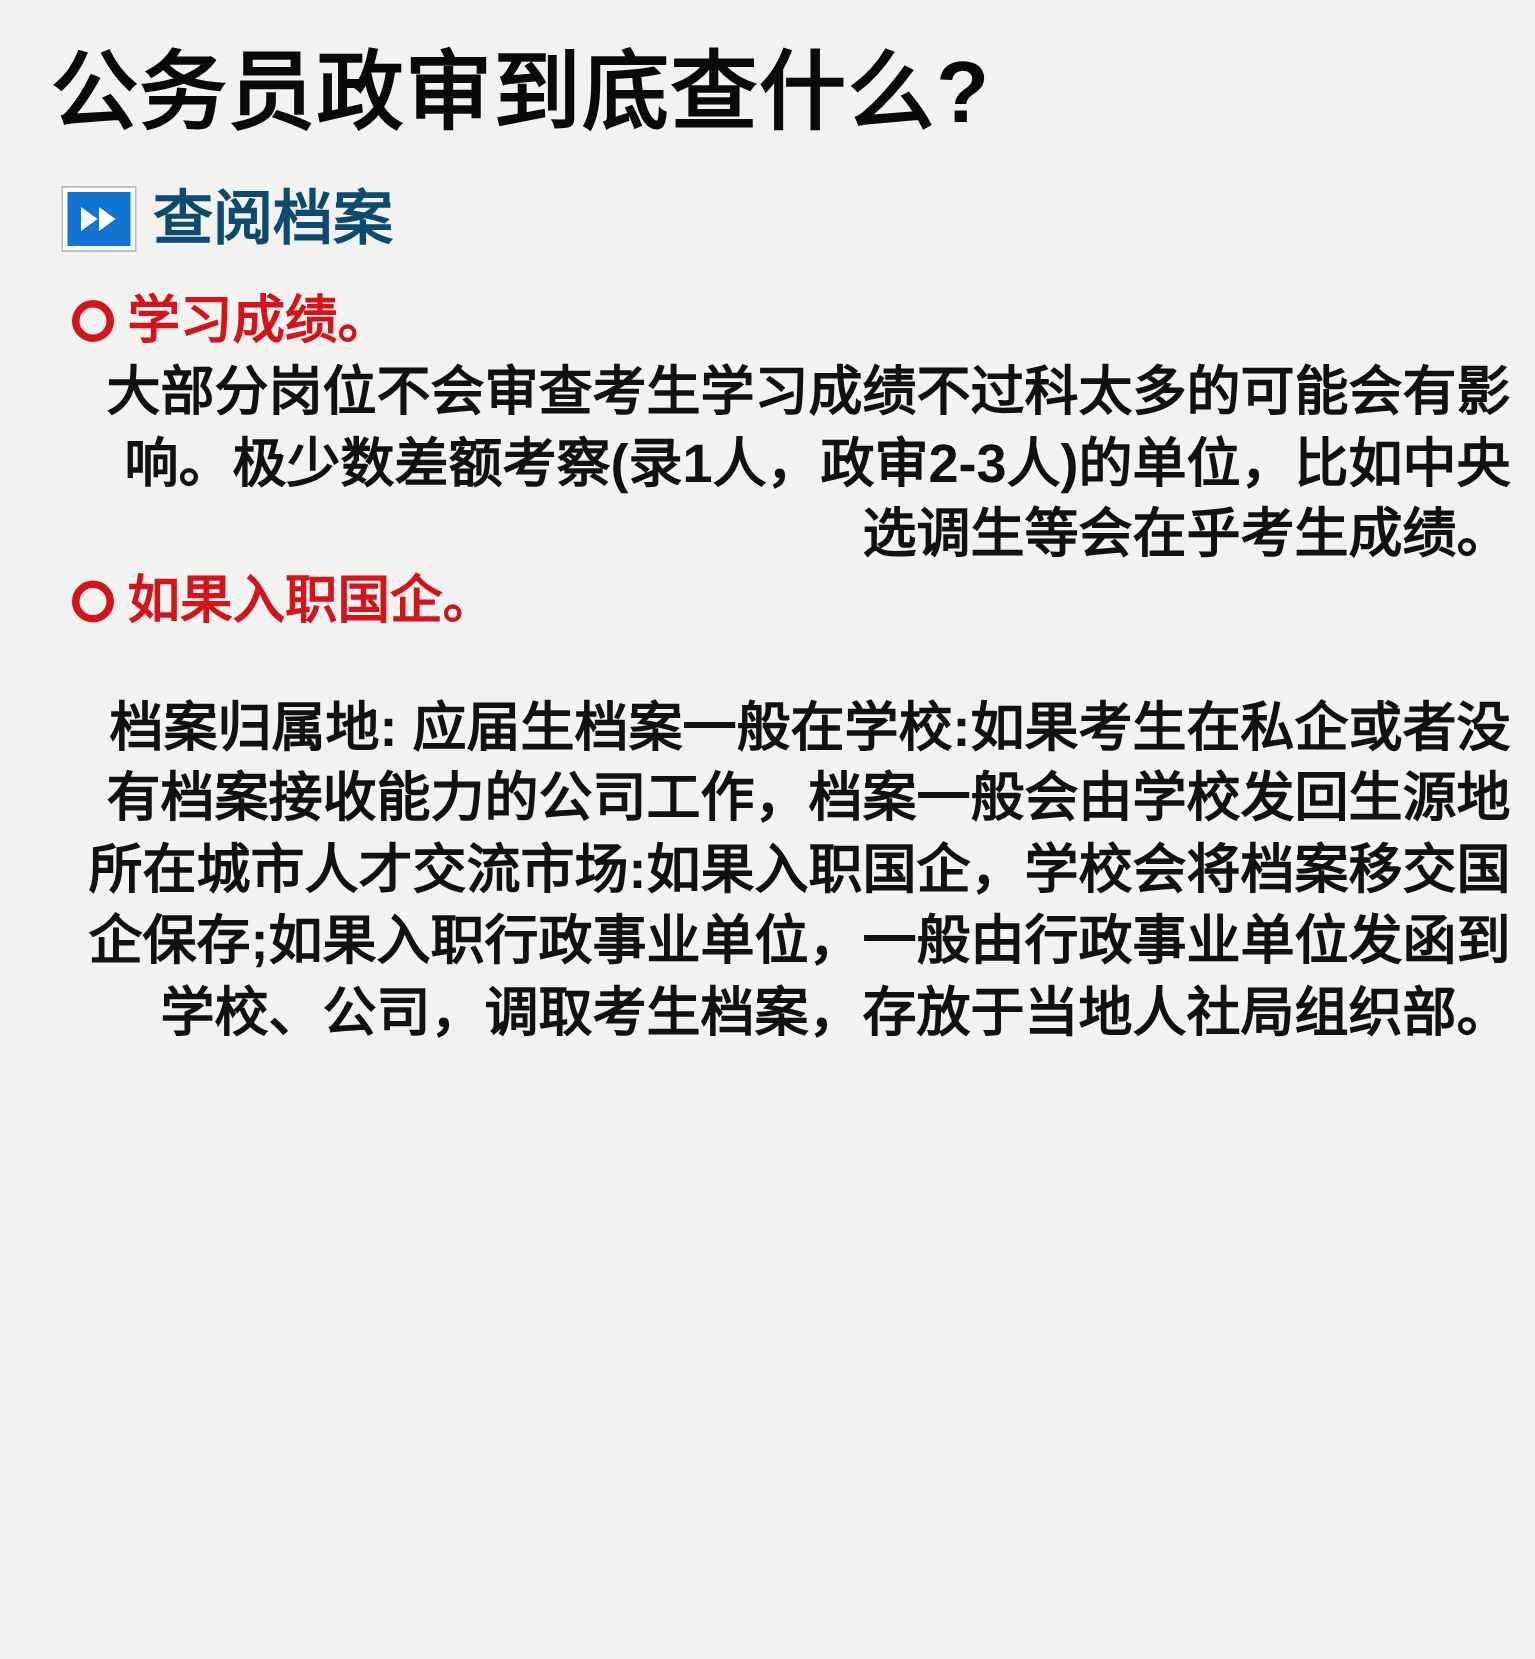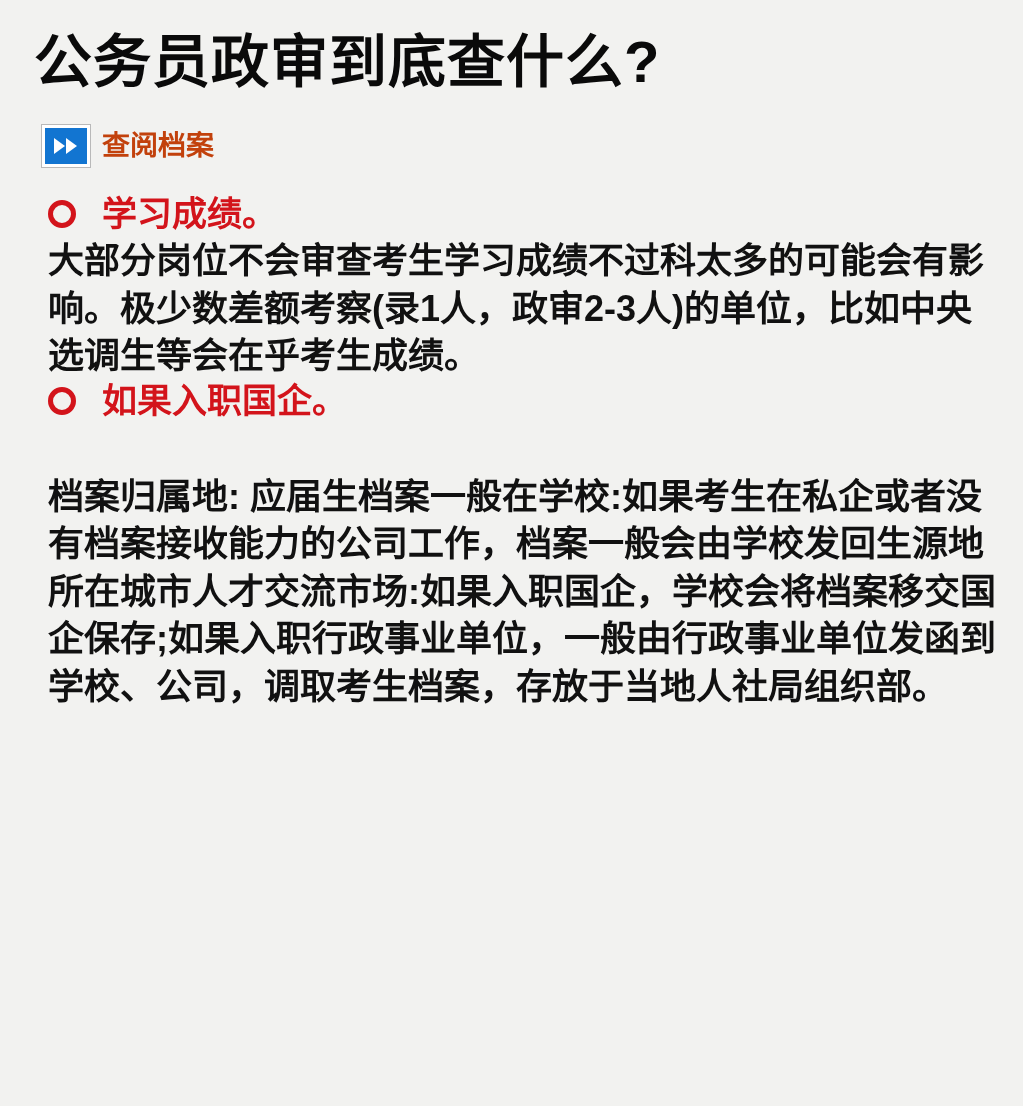--- a/index.html
+++ b/index.html
@@ -43,29 +43,29 @@
     border: 3px solid #ffffff;
     box-shadow: 0 0 0 1px #b9b9b9;
     display: flex;
     align-items: center;
     justify-content: center;
     box-sizing: border-box;
     flex: 0 0 auto;
   }
   .ff-icon svg { display: block; }
   .section-head-label {
-    font-size: 28px;
+    font-size: 40px;
     font-weight: 700;
-    color: #c2410c;
+    color: #0c4a6e;
     line-height: 1;
   }
   .bullet-head {
     display: flex;
     align-items: center;
-    gap: 26px;
+    gap: 9px;
     margin: 0 0 4px 14px;
   }
   .ring {
     width: 28px;
     height: 28px;
     border-radius: 50%;
     border: 5px solid #d3141b;
     box-sizing: border-box;
     flex: 0 0 auto;
   }
@@ -75,25 +75,26 @@
     color: #d3141b;
     line-height: 1.1;
   }
   .para {
     font-size: 36px;
     font-weight: 700;
     line-height: 1.32;
     color: #111111;
     margin: 0 0 6px 14px;
     letter-spacing: 0px;
+    text-align: right;
   }
   .para.tight { margin-bottom: 2px; }
   .gap { height: 36px; }
   .para.body-block {
-    margin-top: 12px;
+    margin-top: 0;
   }
 </style>
 </head>
 <body>
 
 <div class="page">
 
   <h1 class="title">公务员政审到底查什么?</h1>
 
   <div class="section-head">

